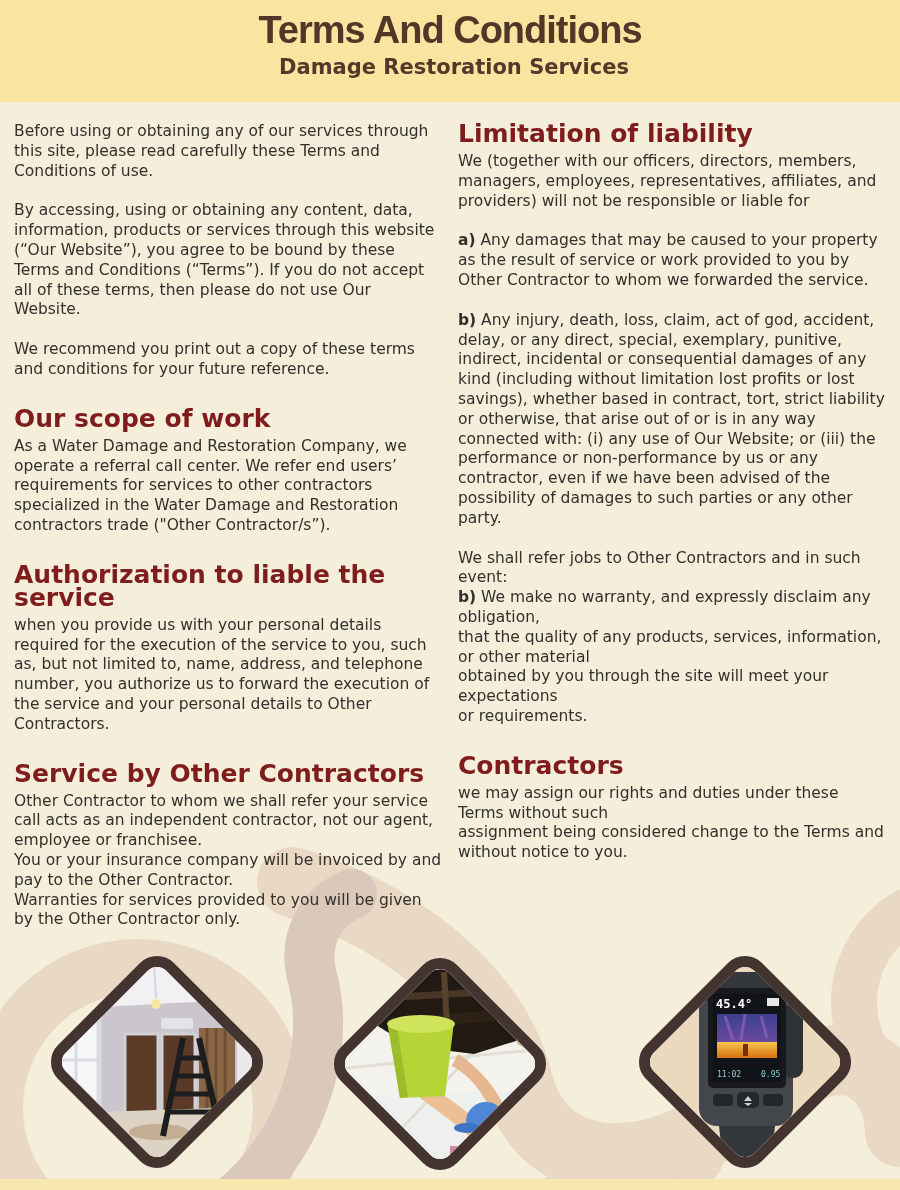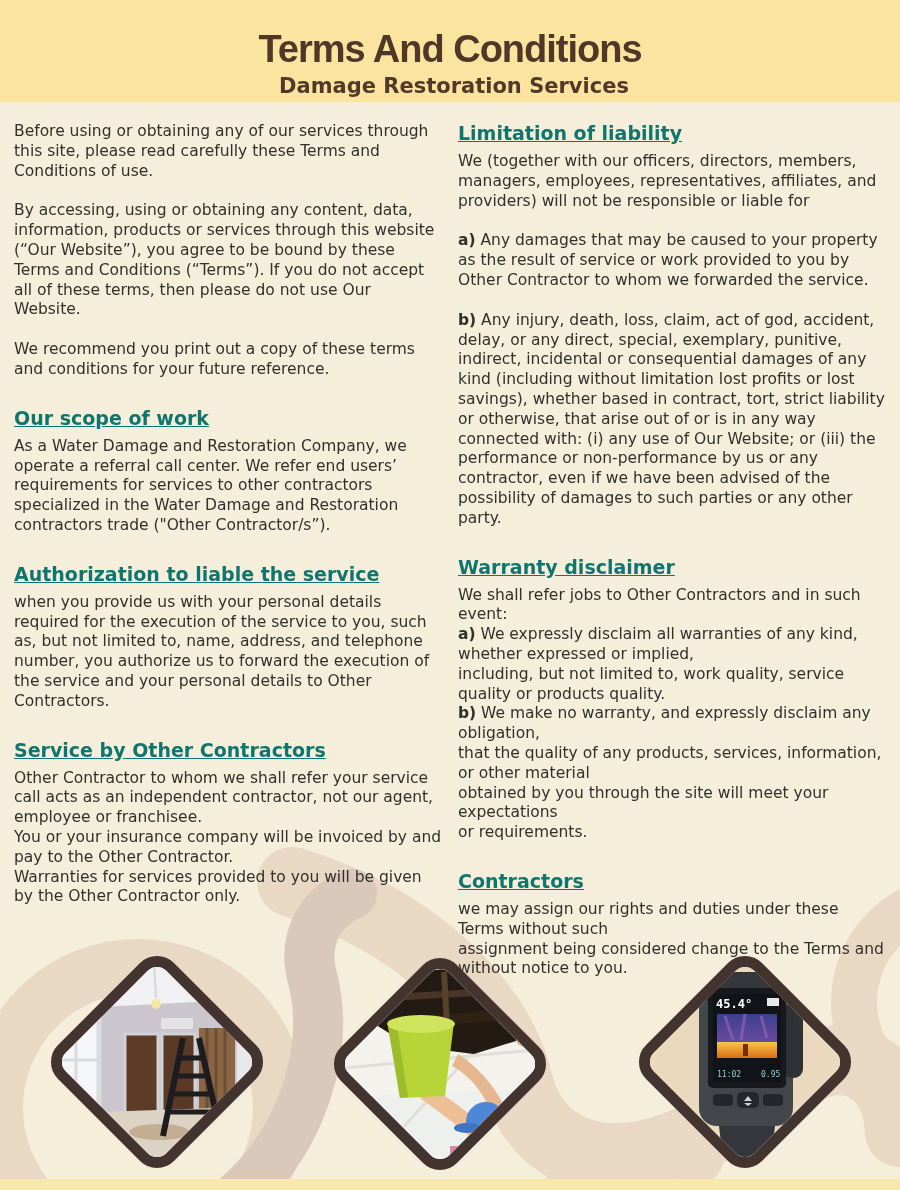--- a/index.html
+++ b/index.html
@@ -7,37 +7,37 @@
     position:relative;width:900px;height:1190px;overflow:hidden;
     background:#f5eedb;
     font-family:"DejaVu Sans","Liberation Sans",sans-serif;
     color:#33302c;
   }
   
   .header{
     position:relative;z-index:4;height:102px;background:#fae4a0;text-align:center;
   }
   .header h1{
-    margin:0;padding-top:28px;font-size:38px;line-height:42px;font-weight:800;
+    margin:0;padding-top:9px;font-size:38px;line-height:42px;font-weight:800;
     letter-spacing:-1px;color:#503728;font-family:"Liberation Sans","DejaVu Sans",sans-serif;
   }
   .header h2{
     margin:0;padding-top:4px;font-size:21px;line-height:24px;font-weight:700;color:#54392a;padding-left:8px;
   }
   
   .columns{
     position:relative;z-index:3;display:flex;gap:16px;padding:20px 14px 0 14px;
   }
   .col{flex:1;min-width:0;}
   .para{
     margin:0 0 20px 0;font-size:15.5px;line-height:19.8px;white-space:pre-line;
   }
   .para.tight{margin-bottom:0;}
   .section-heading{
-    margin:27px 0 7px 0;font-size:19px;line-height:23px;font-weight:700;color:#0f766e;text-decoration:underline;
+    margin:27px 0 7px 0;font-size:25px;line-height:23px;font-weight:700;color:#7f1d1d;
   }
   .section-heading.first{margin-top:0;}
   .marker{font-weight:700;}
   
   .swirls{position:absolute;left:0;top:0;width:900px;height:1190px;z-index:1;pointer-events:none;}
   .bottom-strip{position:absolute;left:0;bottom:0;width:900px;height:11px;background:#f9e8ae;z-index:2;}
   
   .diamond{
     position:absolute;width:142px;height:142px;border:11px solid #443430;border-radius:24px;
     transform:rotate(45deg);overflow:hidden;background:#fff;z-index:5;
@@ -89,24 +89,21 @@
 You or your insurance company will be invoiced by and pay to the Other Contractor.
 Warranties for services provided to you will be given by the Other Contractor only.</p>
     </div>
 
     <div class="col">
       <h3 class="section-heading first">Limitation of liability</h3>
       <p class="para">We (together with our officers, directors, members, managers, employees, representatives, affiliates, and providers) will not be responsible or liable for</p>
       <p class="para"><span class="marker">a)</span><span> Any damages that may be caused to your property as the result of service or work provided to you by Other Contractor to whom we forwarded the service.</span></p>
       <p class="para"><span class="marker">b)</span><span> Any injury, death, loss, claim, act of god, accident, delay, or any direct, special, exemplary, punitive, indirect, incidental or consequential damages of any kind (including without limitation lost profits or lost savings), whether based in contract, tort, strict liability or otherwise, that arise out of or is in any way connected with: (i) any use of Our Website; or (iii) the performance or non-performance by us or any contractor, even if we have been advised of the possibility of damages to such parties or any other party.</span></p>
 
-      <h3 class="section-heading">Warranty disclaimer</h3>
       <p class="para tight">We shall refer jobs to Other Contractors and in such event:</p>
-      <p class="para tight"><span class="marker">a)</span><span> We expressly disclaim all warranties of any kind, whether expressed or implied,
-including, but not limited to, work quality, service quality or products quality.</span></p>
       <p class="para"><span class="marker">b)</span><span> We make no warranty, and expressly disclaim any obligation,
 that the quality of any products, services, information, or other material
 obtained by you through the site will meet your expectations
 or requirements.</span></p>
 
       <h3 class="section-heading">Contractors</h3>
       <p class="para">we may assign our rights and duties under these Terms without such
 assignment being considered change to the Terms and without notice to you.</p>
     </div>
   </div>

